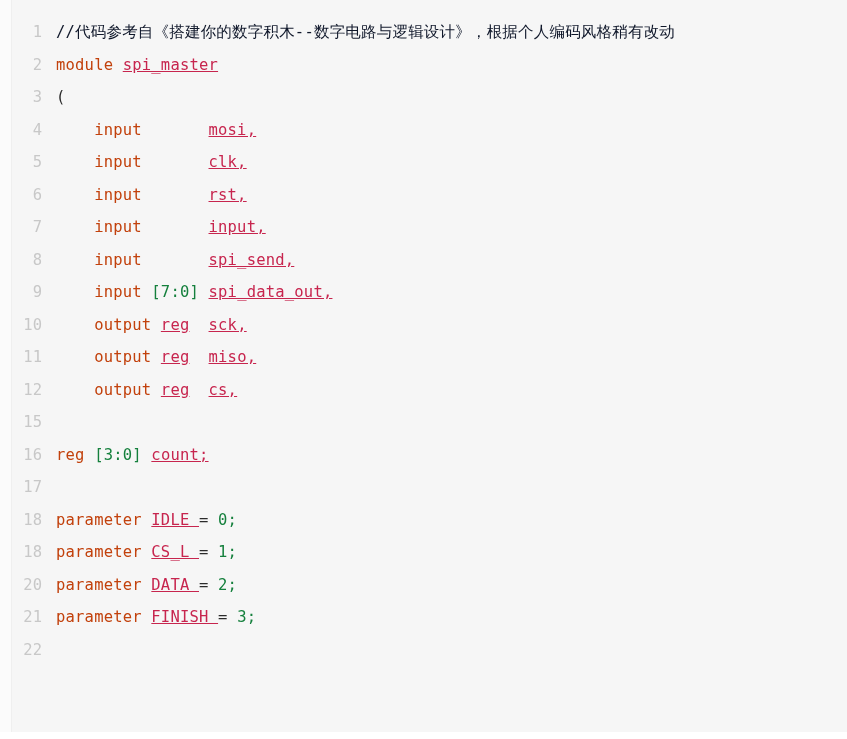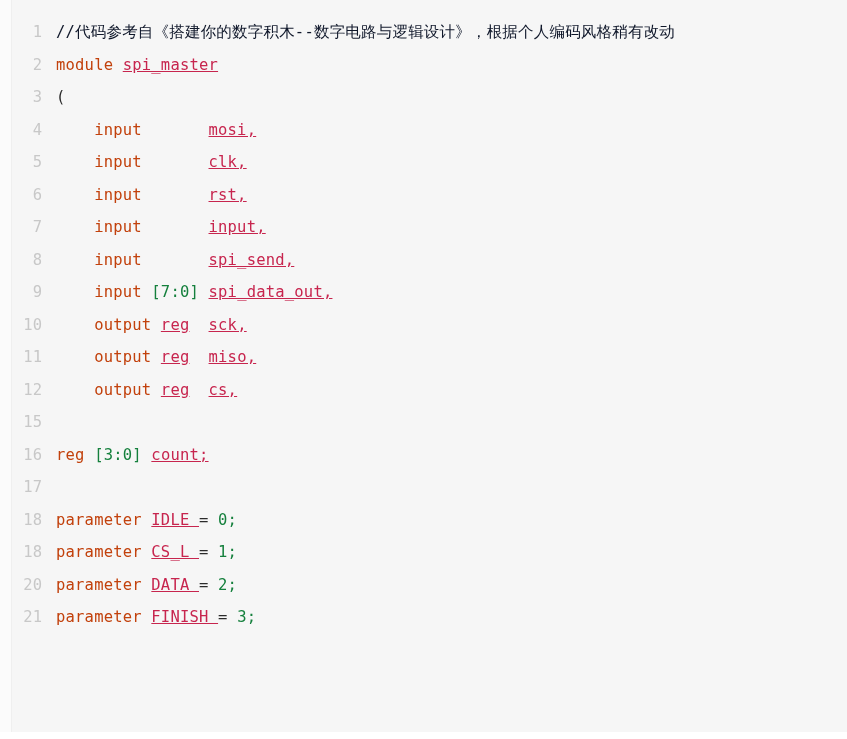--- a/index.html
+++ b/index.html
@@ -105,14 +105,15 @@
       <div class="code-line"><span class="ln">10</span><span class="src"><span class="tok-kw">    output </span><span class="tok-ident">reg</span><span class="tok-plain">  </span><span class="tok-ident">sck,</span></span></div>
       <div class="code-line"><span class="ln">11</span><span class="src"><span class="tok-kw">    output </span><span class="tok-ident">reg</span><span class="tok-plain">  </span><span class="tok-ident">miso,</span></span></div>
       <div class="code-line"><span class="ln">12</span><span class="src"><span class="tok-kw">    output </span><span class="tok-ident">reg</span><span class="tok-plain">  </span><span class="tok-ident">cs,</span></span></div>
       <div class="code-line"><span class="ln">15</span><span class="src"></span></div>
       <div class="code-line"><span class="ln">16</span><span class="src"><span class="tok-kw">reg </span><span class="tok-num">[3:0] </span><span class="tok-ident">count;</span></span></div>
       <div class="code-line"><span class="ln">17</span><span class="src"></span></div>
       <div class="code-line"><span class="ln">18</span><span class="src"><span class="tok-kw">parameter </span><span class="tok-ident">IDLE </span><span class="tok-punc">= </span><span class="tok-num">0;</span></span></div>
       <div class="code-line"><span class="ln">18</span><span class="src"><span class="tok-kw">parameter </span><span class="tok-ident">CS_L </span><span class="tok-punc">= </span><span class="tok-num">1;</span></span></div>
       <div class="code-line"><span class="ln">20</span><span class="src"><span class="tok-kw">parameter </span><span class="tok-ident">DATA </span><span class="tok-punc">= </span><span class="tok-num">2;</span></span></div>
       <div class="code-line"><span class="ln">21</span><span class="src"><span class="tok-kw">parameter </span><span class="tok-ident">FINISH </span><span class="tok-punc">= </span><span class="tok-num">3;</span></span></div>
+      <div class="code-line"><span class="ln">22</span><span class="src"></span></div>
     </div>
 </div>
 
 </body></html>

